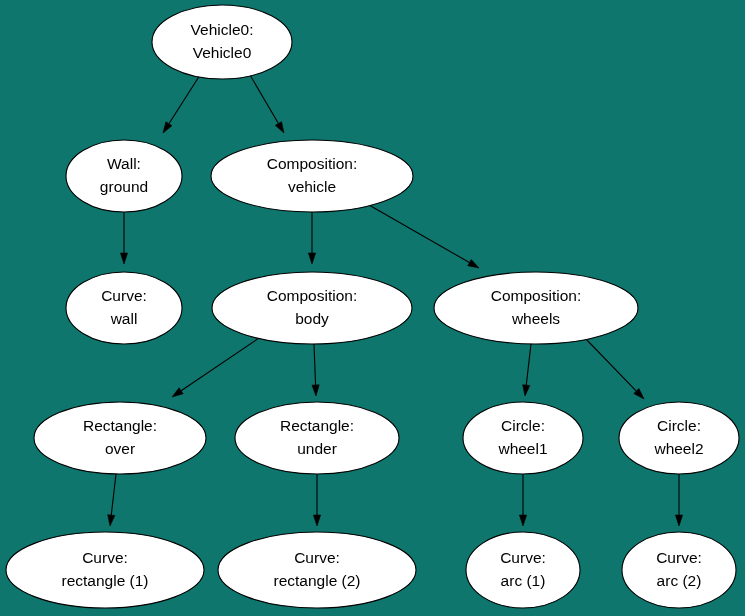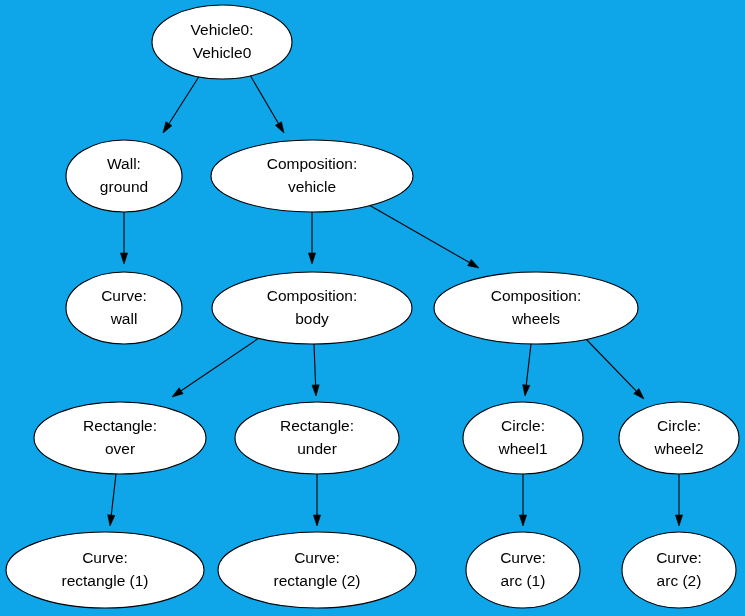--- a/index.html
+++ b/index.html
@@ -7,21 +7,21 @@
     padding: 0;
     background: #ffffff;
   }
   body {
     font-family: "Liberation Sans", sans-serif;
   }
   #graph-canvas {
     position: relative;
     width: 745px;
     height: 616px;
-    background: #0ea5e9;
+    background: #0f766e;
     overflow: hidden;
   }
   #graph-svg {
     position: absolute;
     left: 0;
     top: 0;
     width: 745px;
     height: 616px;
   }
   .node-ellipse {

